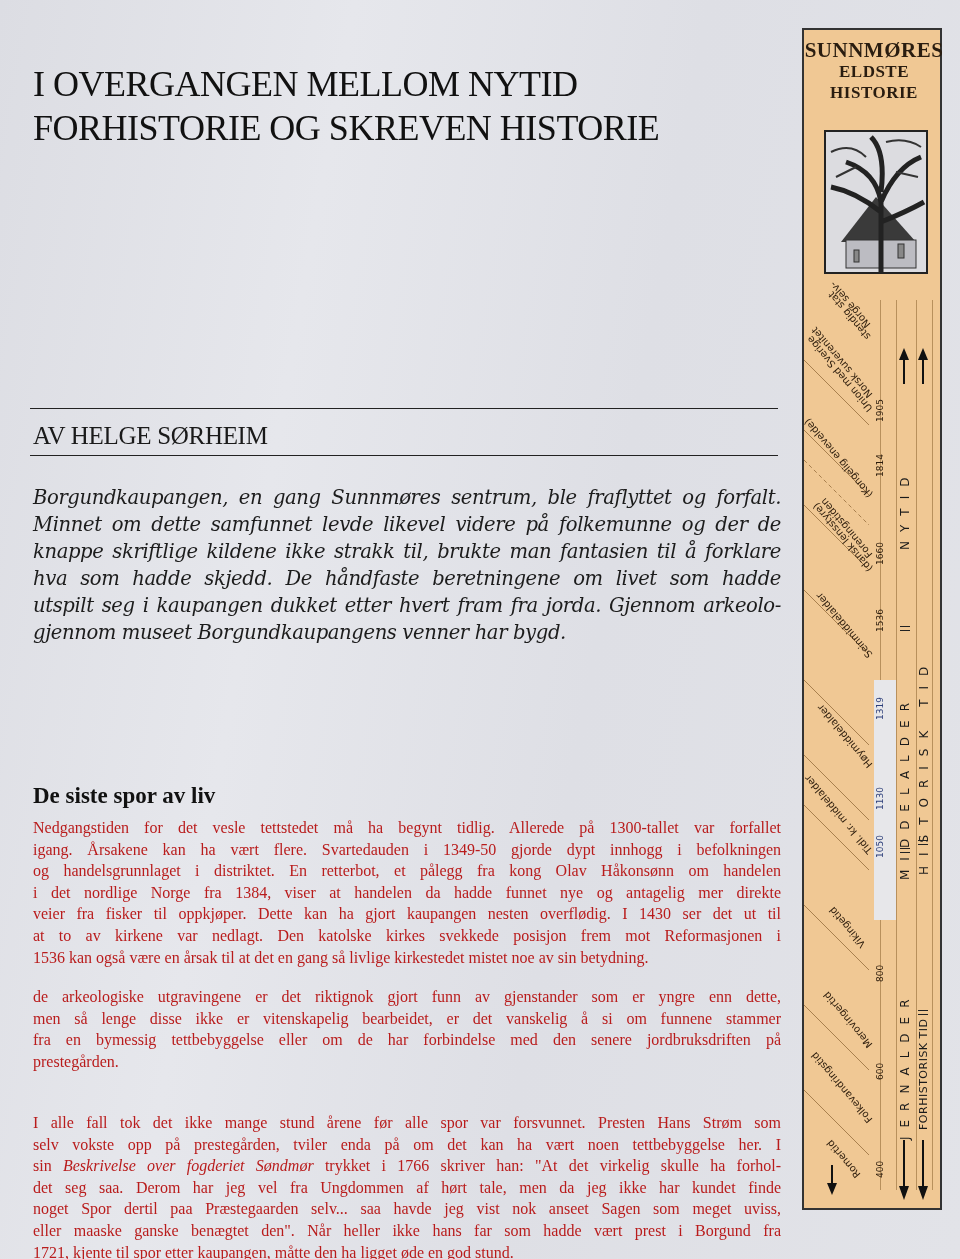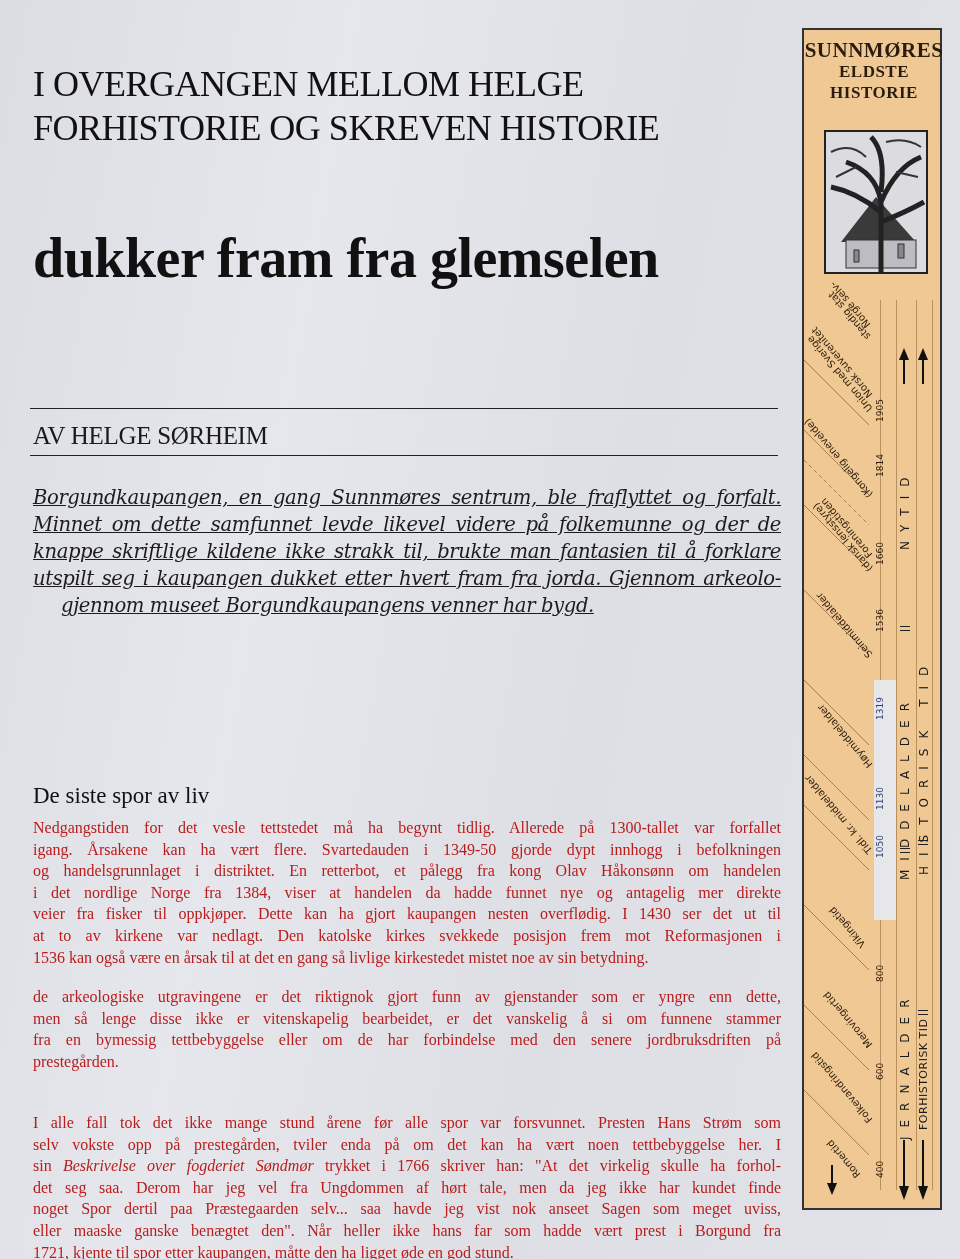--- a/index.html
+++ b/index.html
@@ -24,24 +24,24 @@
   .rule { position:absolute; left:30px; width:748px; height:0; border-top:1.5px solid #222; }
   .byline {
     position:absolute; left:33px; top:422px; font-size:25px; letter-spacing:-0.3px; color:#1a1a1a;
   }
   .lead {
     position:absolute; left:33px; top:484px; width:748px;
     font-family: "DejaVu Serif", serif; font-style:italic;
     font-size:19.6px; line-height:27px; text-align:justify; color:#1c1c1c;
     letter-spacing:-0.4px;
   }
-  .lead div { white-space:nowrap; text-align-last:justify; text-align:justify;text-decoration:underline; }
-  .lead div.last { text-align-last:left;margin-left:28px; }
+  .lead div { white-space:nowrap; text-align-last:justify; text-align:justify; }
+  .lead div.last { text-align-last:left; }
   .subhead {
-    position:absolute; left:33px; top:783px; font-size:23px; font-weight:normal; color:#111;
+    position:absolute; left:33px; top:783px; font-size:23px; font-weight:bold; color:#111;
   }
   .para {
     position:absolute; left:33px; width:748px;
     font-size:16px; line-height:21.6px; color:#b91c1c;
   }
   .para div { white-space:nowrap; text-align:justify; text-align-last:justify; }
   .para div.last { text-align-last:left; }
   .para em { }
 
   
@@ -75,36 +75,36 @@
   }
   .dbl { position:absolute; width:3px; height:12px; border-left:1.5px solid #222; border-right:1.5px solid #222; }
   .highlight { position:absolute; background:#e7e7ea; }
 </style>
 </head>
 <body>
 
 <div class="page">
 
   <div class="kicker">
-    <div>I OVERGANGEN MELLOM HELGE</div>
+    <div>I OVERGANGEN MELLOM NYTID</div>
     <div>FORHISTORIE OG SKREVEN HISTORIE</div>
   </div>
 
   <div class="headline">
-    <div>dukker fram fra glemselen</div>
   </div>
 
   <div class="rule" style="top:408px;"></div>
   <div class="byline">AV HELGE SØRHEIM</div>
   <div class="rule" style="top:455px;"></div>
 
   <div class="lead">
     <div>Borgundkaupangen, en gang Sunnmøres sentrum, ble fraflyttet og forfalt.</div>
     <div>Minnet om dette samfunnet levde likevel videre på folkemunne og der de</div>
     <div>knappe skriftlige kildene ikke strakk til, brukte man fantasien til å forklare</div>
+    <div>hva som hadde skjedd. De håndfaste beretningene om livet som hadde</div>
     <div>utspilt seg i kaupangen dukket etter hvert fram fra jorda. Gjennom arkeolo-</div>
     <div class="last">gjennom museet Borgundkaupangens venner har bygd.</div>
   </div>
 
   <div class="subhead">De siste spor av liv</div>
 
   <div class="para" style="top:817px;">
     <div>Nedgangstiden for det vesle tettstedet må ha begynt tidlig. Allerede på 1300-tallet var forfallet</div>
     <div>igang. Årsakene kan ha vært flere. Svartedauden i 1349-50 gjorde dypt innhogg i befolkningen</div>
     <div>og handelsgrunnlaget i distriktet. En retterbot, et pålegg fra kong Olav Håkonsønn om handelen</div>

